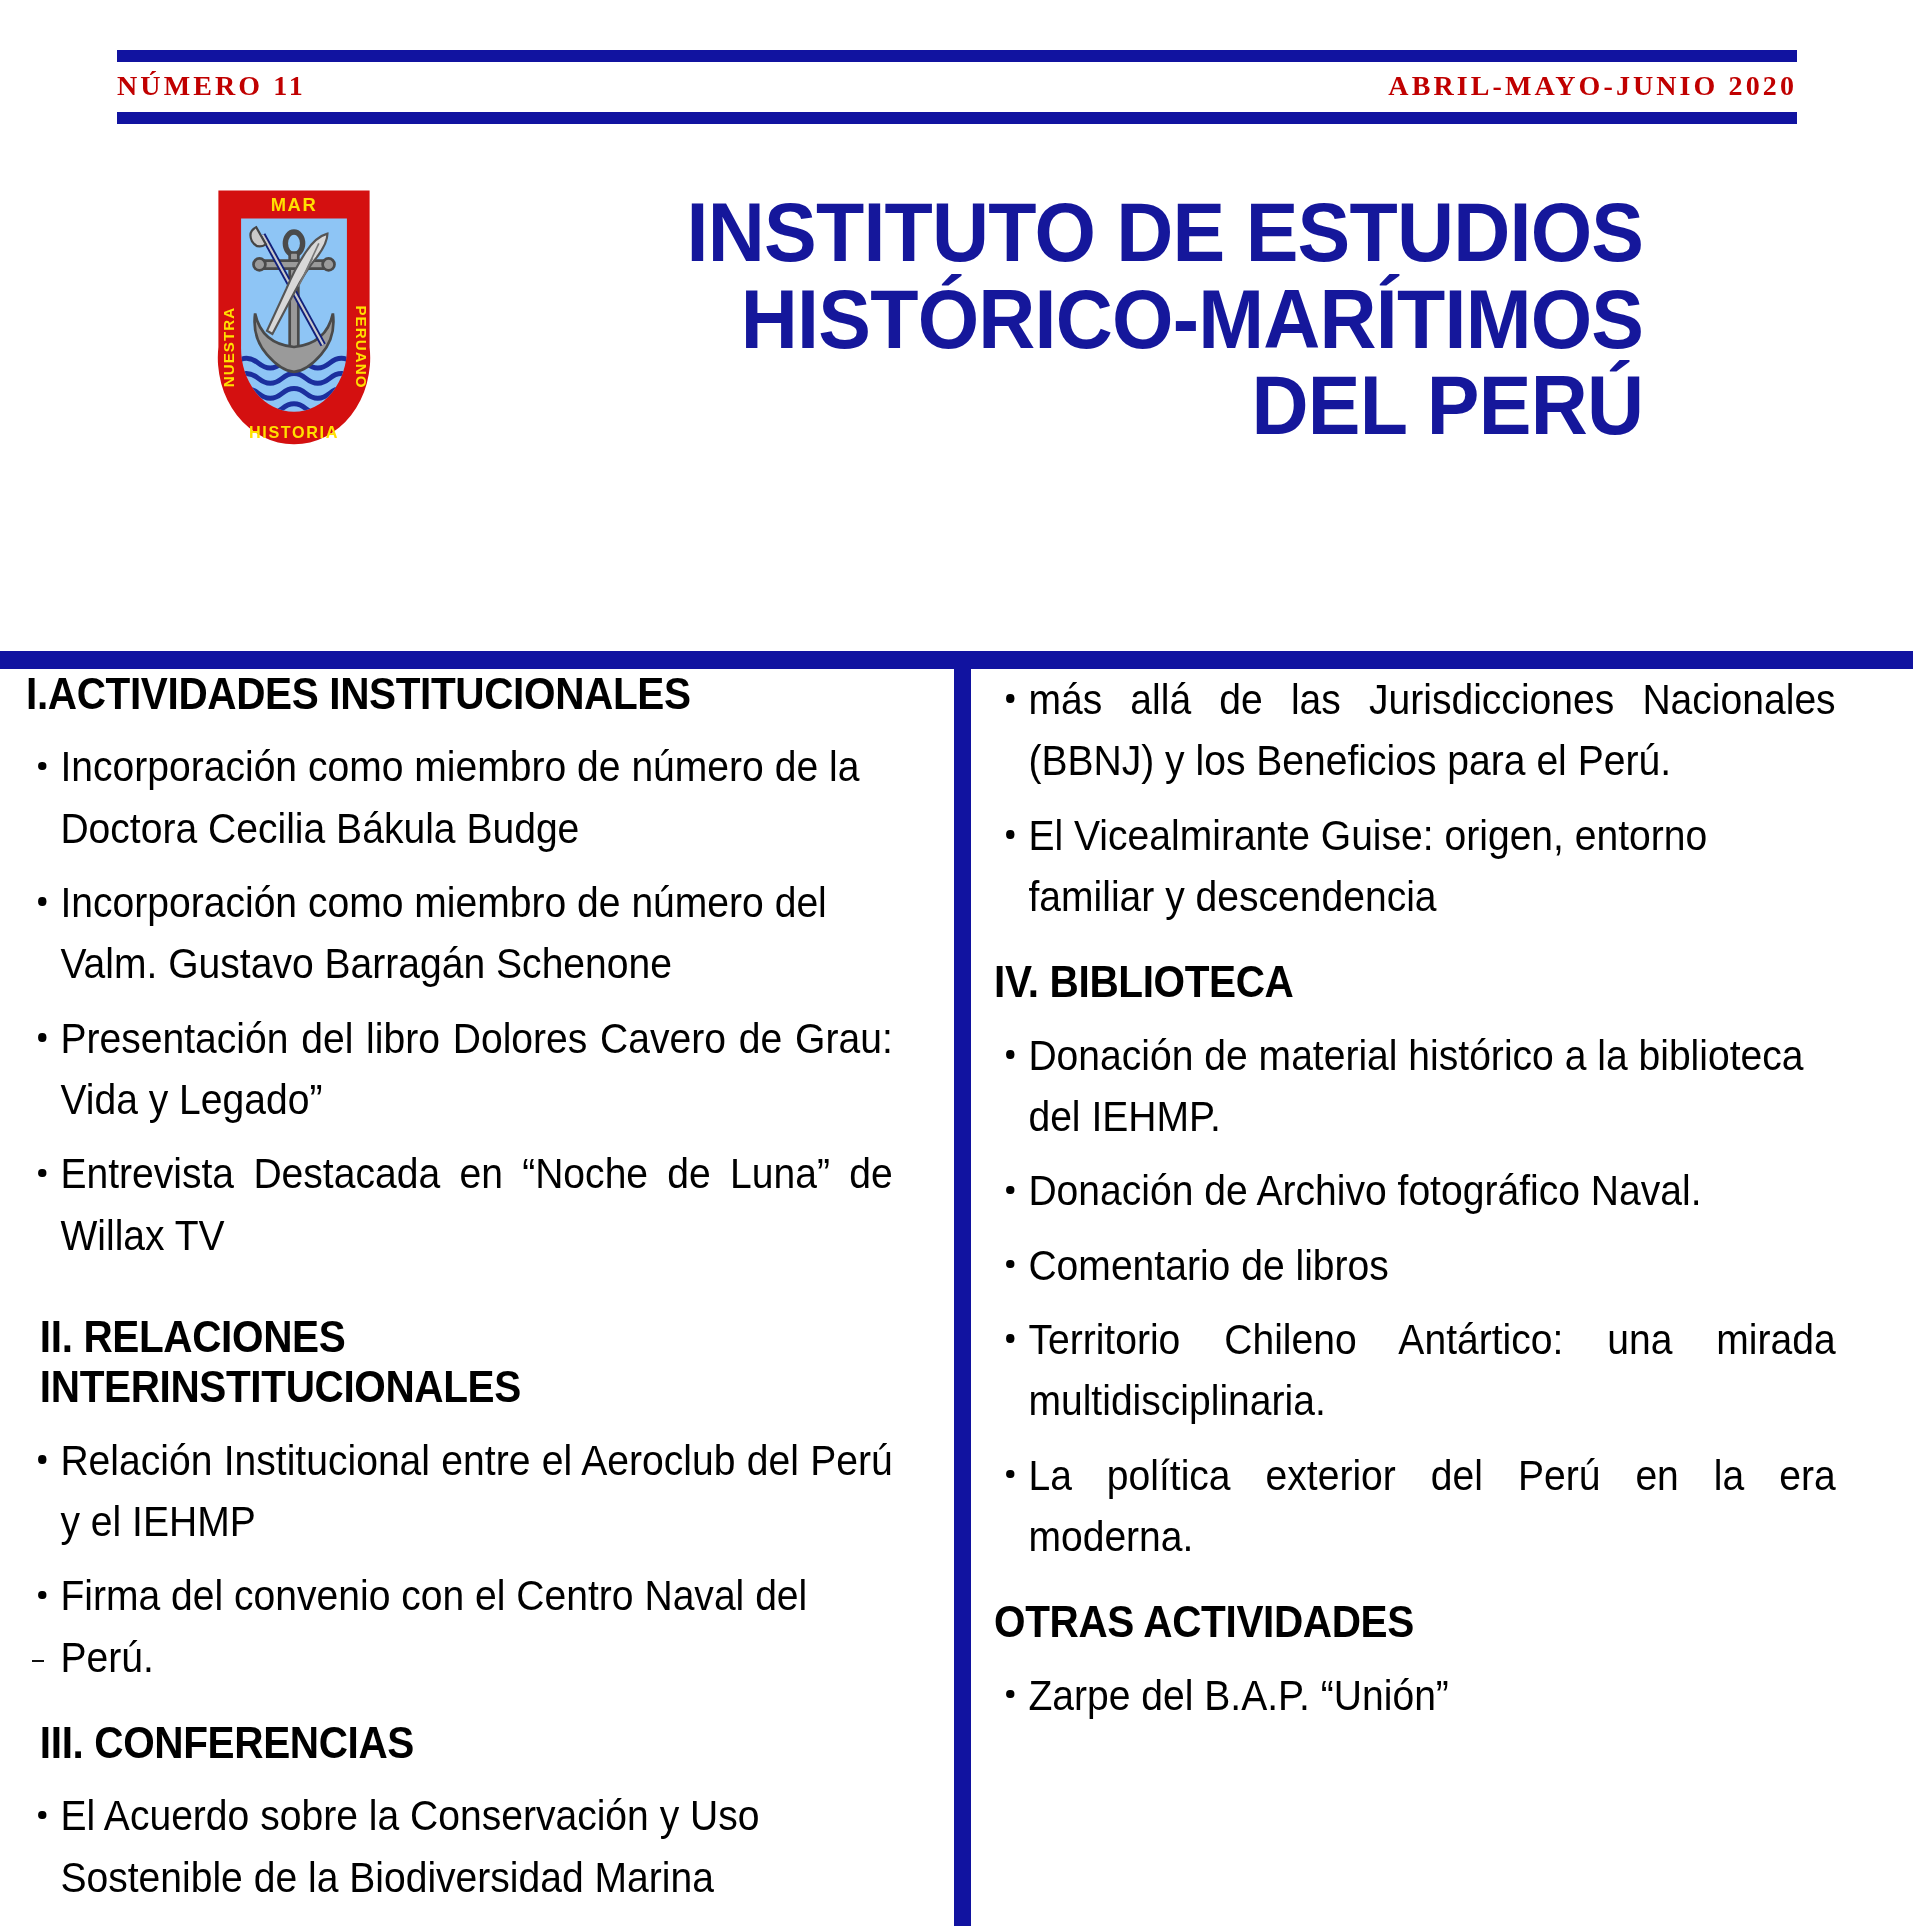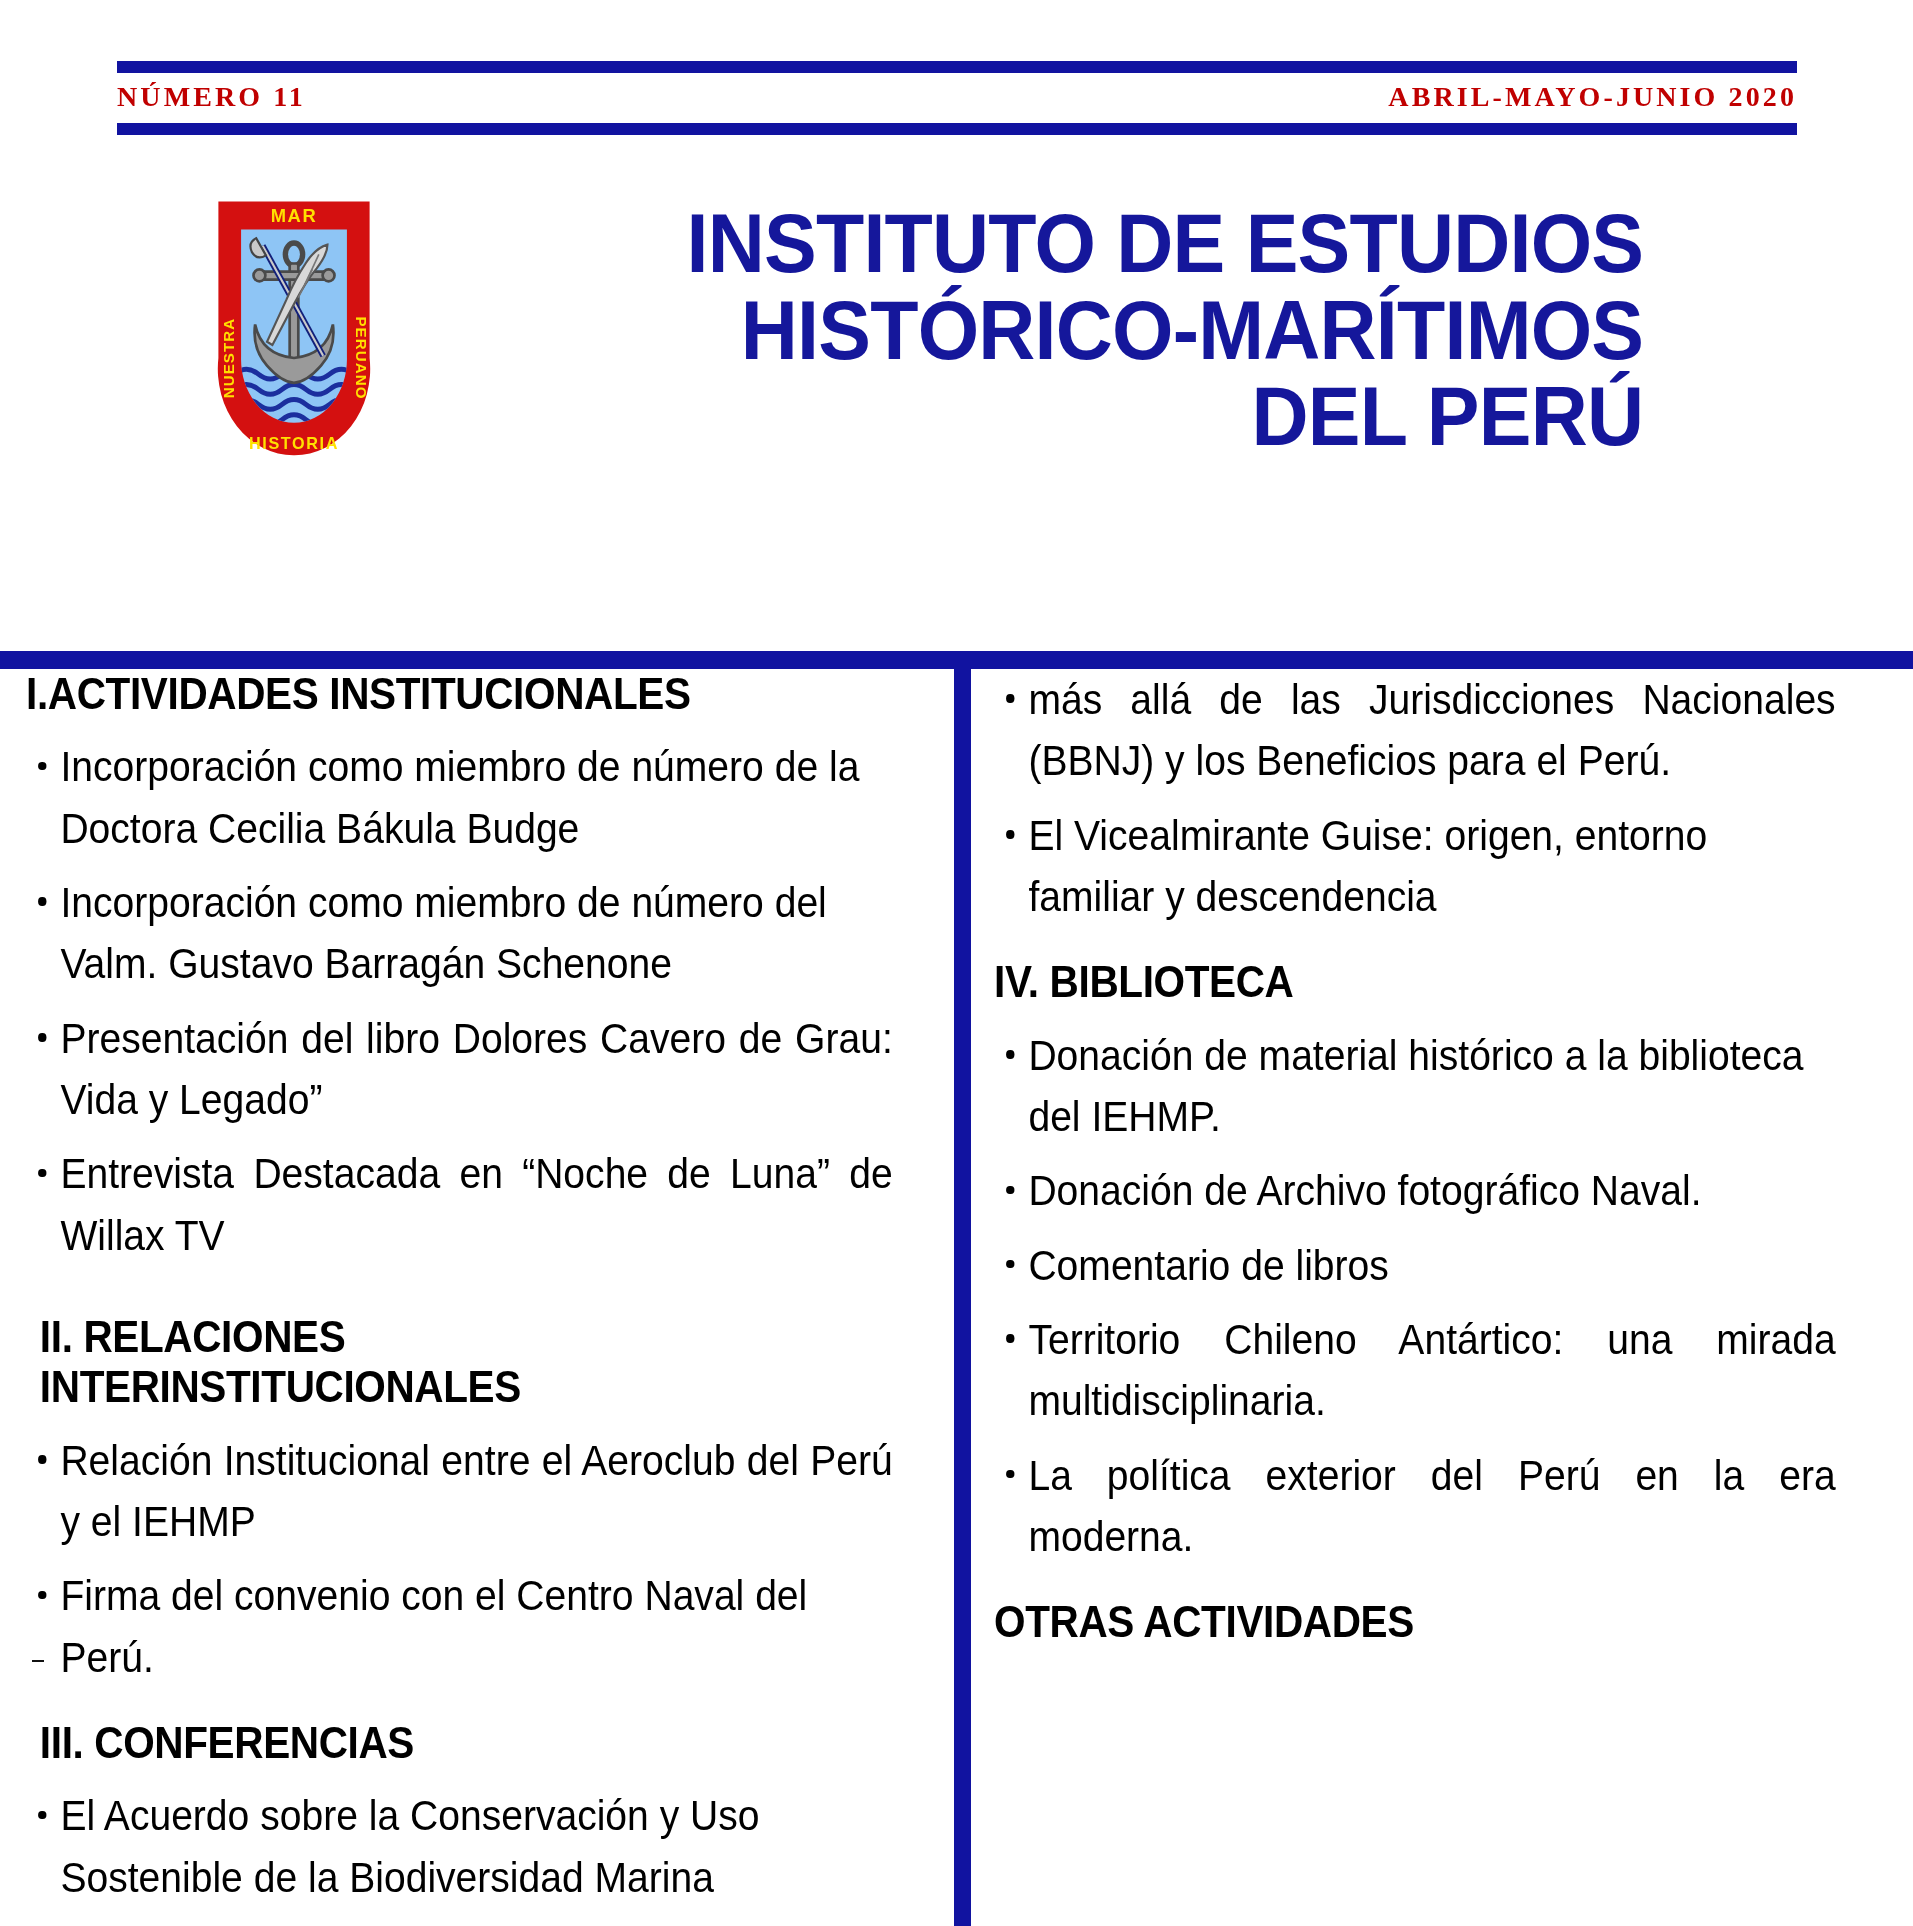--- a/index.html
+++ b/index.html
@@ -15,21 +15,20 @@
     overflow: hidden;
     position: relative;
   }
 
   
   .masthead {
     position: absolute;
     left: 0; top: 0;
     width: 1913px;
     height: 651px;
-    margin-top: 11px;
   }
   .rule {
     position: absolute;
     background: #1113a0;
     height: 11.6px;
   }
   .rule-top   { left: 117px; top: 50px;  width: 1680px; }
   .rule-bot   { left: 117px; top: 112px;  width: 1680px; }
 
   .issue-row {
@@ -310,14 +309,17 @@
     <li class="just">Territorio Chileno Antártico: una mirada multidisciplinaria.</li>
     <li class="just">La política exterior del Perú en la era moderna.</li>
   </ul>
 
   <div class="gap-sm"></div>
 
   <h2 class="sec">OTRAS ACTIVIDADES</h2>
 
   <div class="gap-sm"></div>
 
+  <ul class="items g-ind-3">
+    <li>Zarpe del B.A.P. “Unión”</li>
+  </ul>
 </div>
 
 
 </body></html>

